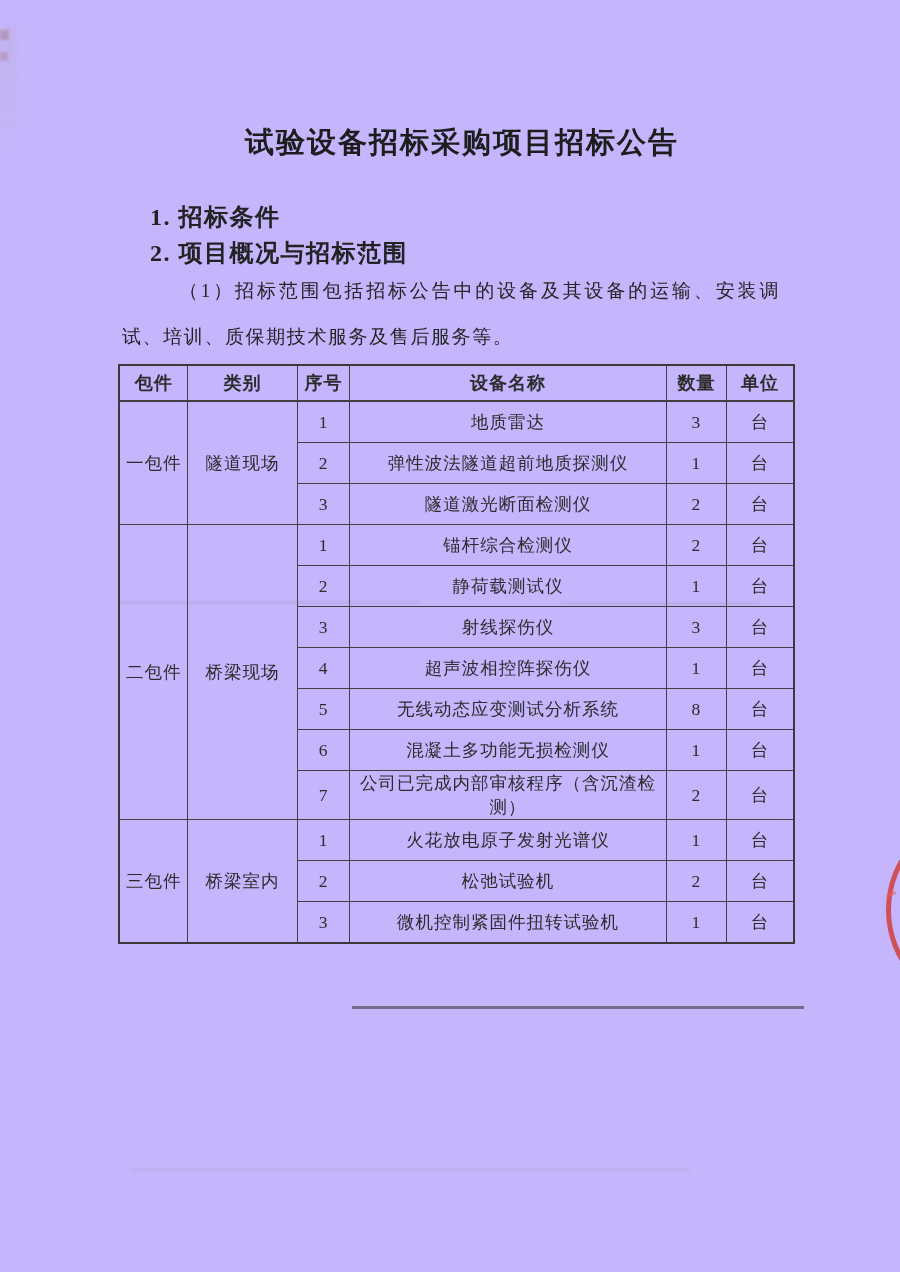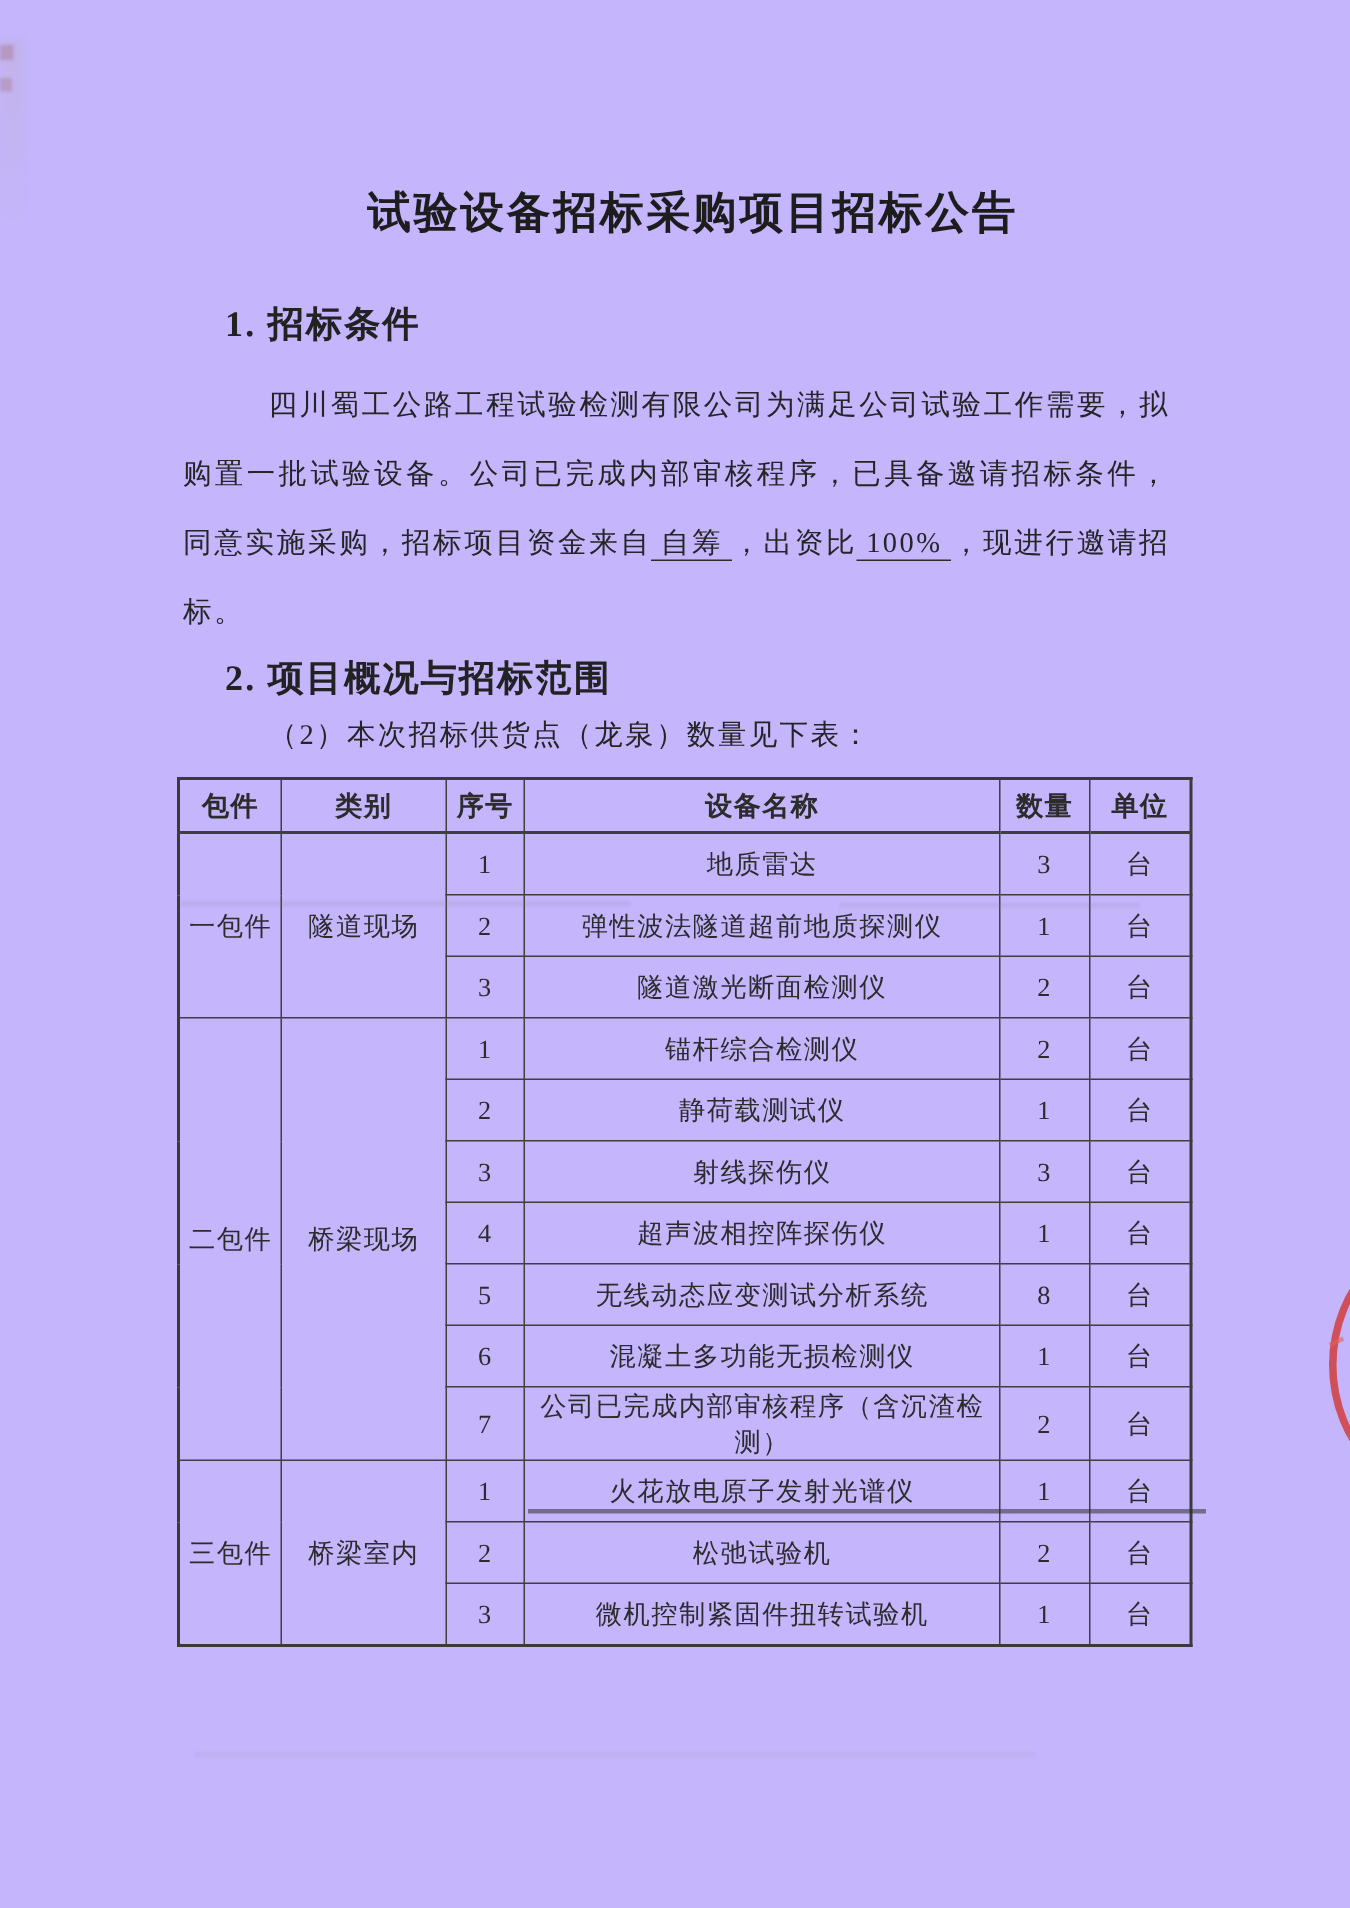--- a/index.html
+++ b/index.html
@@ -110,25 +110,24 @@
 </style>
 </head>
 <body>
 
 <div class="page">
 
   <h1 class="doc-title">试验设备招标采购项目招标公告</h1>
 
   <h2 class="sec-heading first">1. 招标条件</h2>
 
-  <p class="body-para p1"><span>四川蜀工公路工程试验检测有限公司为满足公司试验工作需要，拟购置一批试验设备。公司已完成内部审核程序，已具备邀请招标条件，同意实施采购，招标项目资金来自</span><span class="u">自筹</span><span>，出资比</span><span class="u">100%</span><span>，现进行邀请招标。</span></p>
 
   <h2 class="sec-heading second">2. 项目概况与招标范围</h2>
 
-  <p class="body-para">（2）本次招标供货点（龙泉）数量见下表：</p>
+  <p class="body-para">（1）招标范围包括招标公告中的设备及其设备的运输、安装调试、培训、质保期技术服务及售后服务等。</p>
 
   <table class="equip">
       <colgroup>
         <col style="width: 10.2%;">
         <col style="width: 16.2%;">
         <col style="width: 7.8%;">
         <col style="width: 46.9%;">
         <col style="width: 8.9%;">
         <col style="width: 10%;">
       </colgroup>

